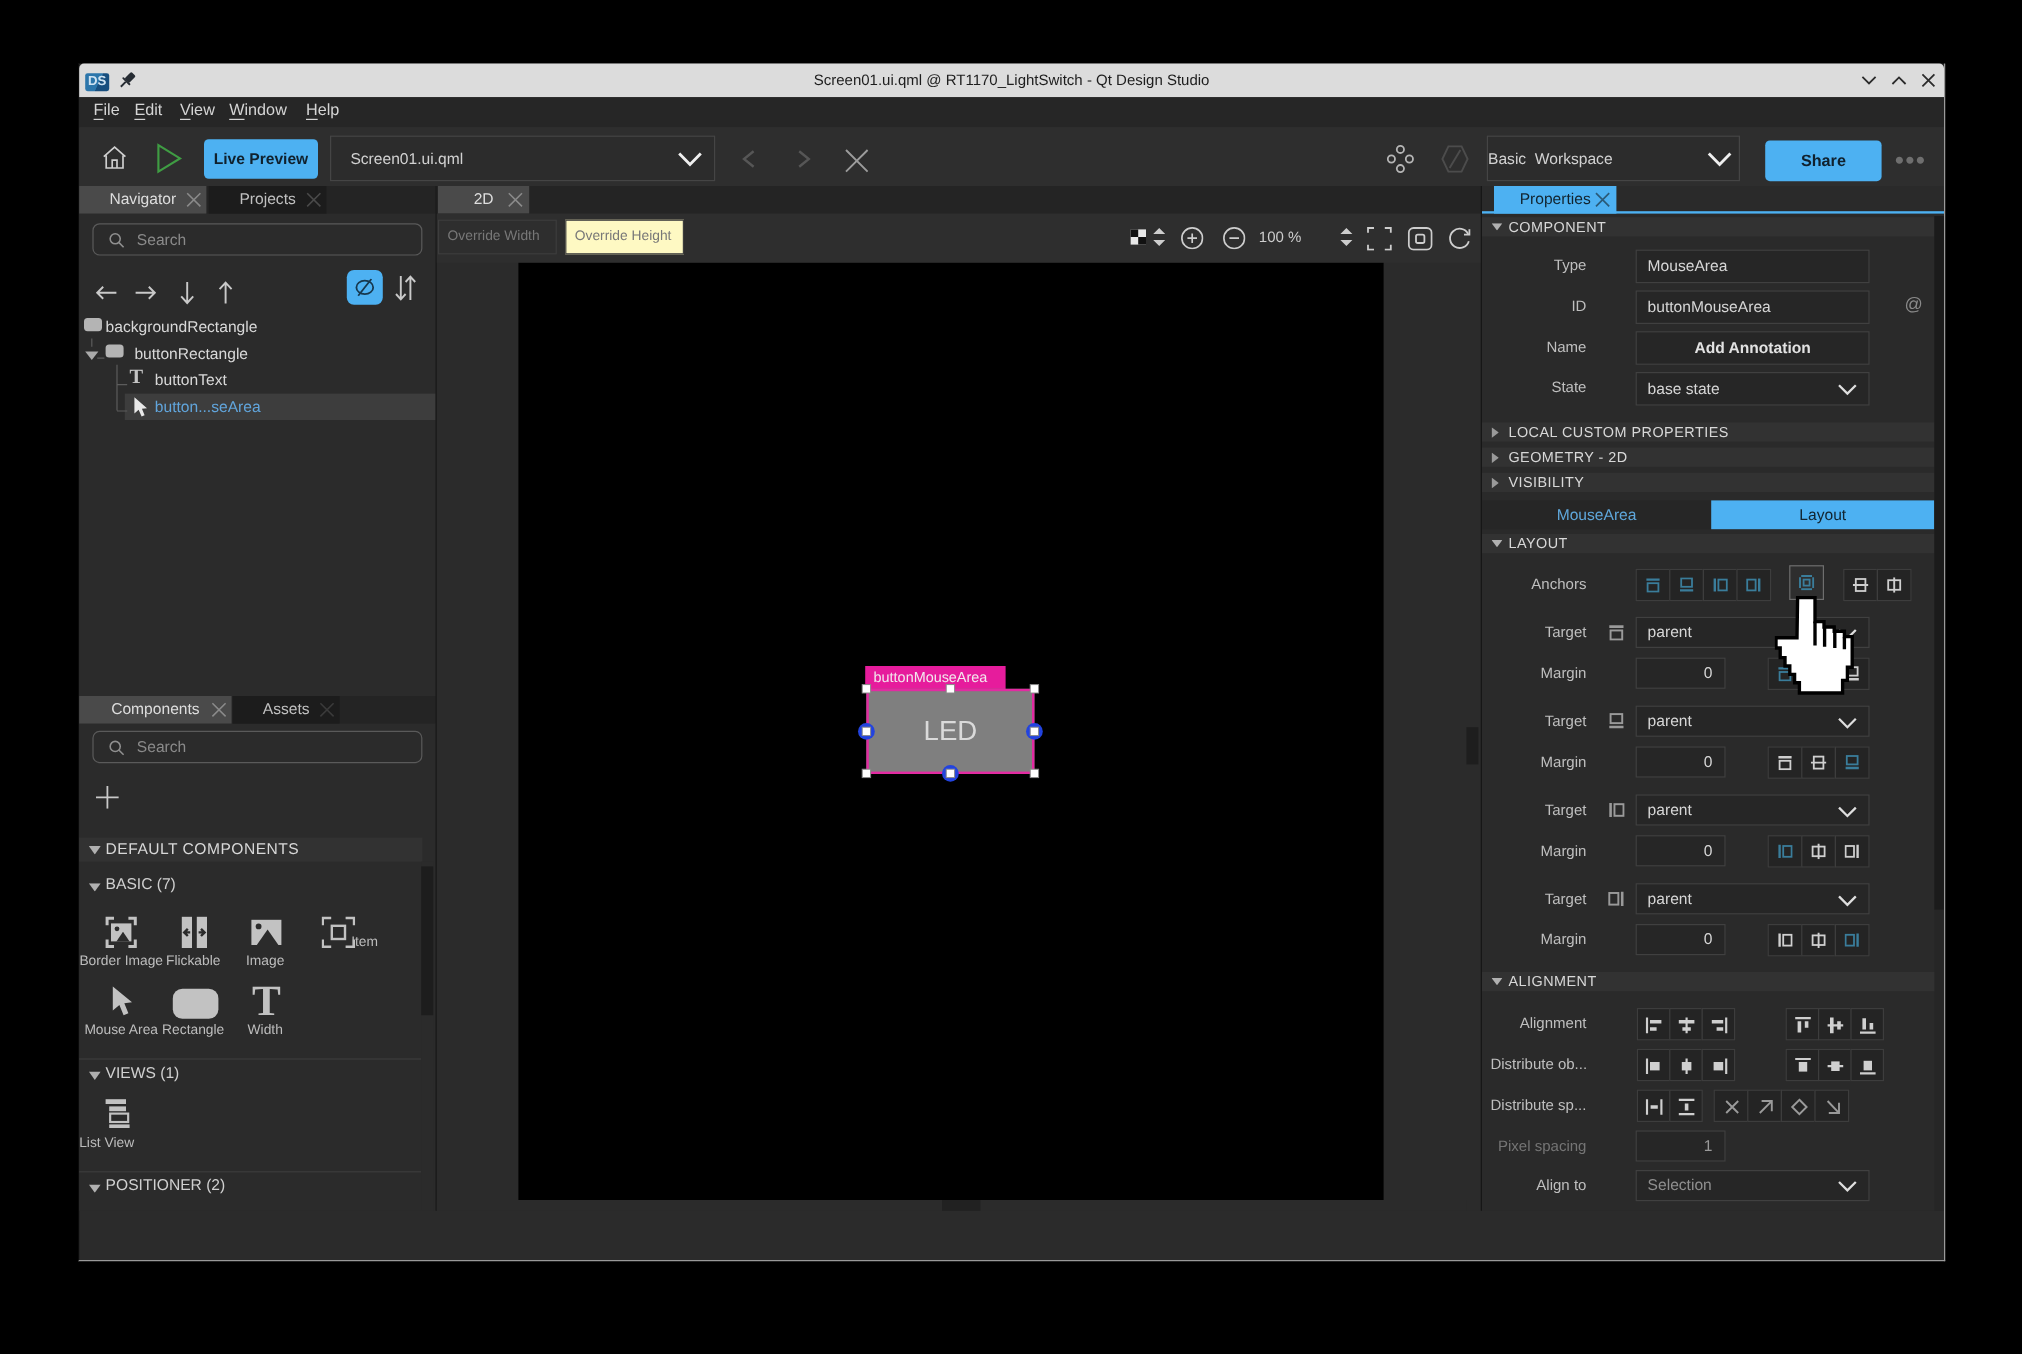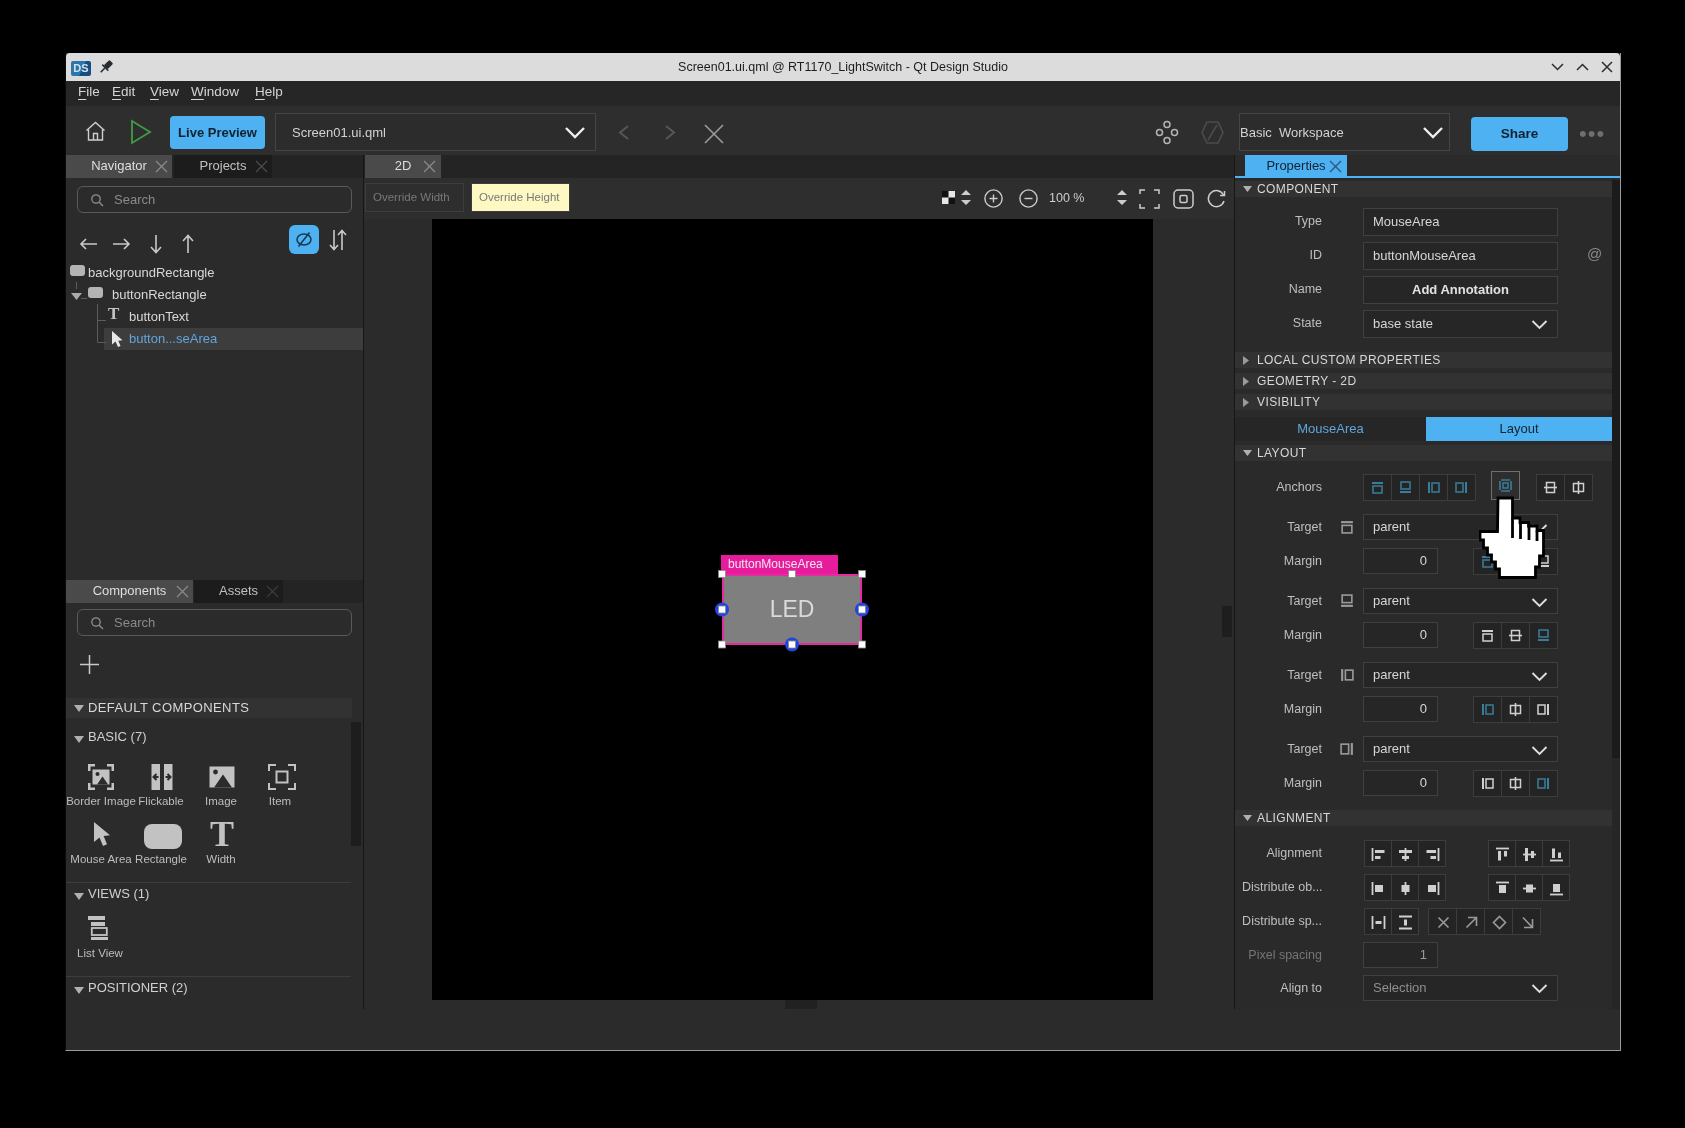--- a/index.html
+++ b/index.html
@@ -249,21 +249,21 @@
     </svg>
     <svg class="abs" style="left:202px;top:608px" width="28" height="28" viewBox="0 0 28 28">
       <g fill="none" stroke="#c2c2c2" stroke-width="2">
         <path d="M1 8 V2 H8 M20 2 H27 V8 M27 20 V26 H20 M8 26 H1 V20"></path>
         <rect x="8.5" y="8.5" width="11" height="11"></rect>
       </g>
     </svg>
     <div class="abs" style="left:0px;top:640px;width:70px;text-align:center;font-size:11.5px;color:#bdbdbd">Border Image</div>
     <div class="abs" style="left:60px;top:640px;width:70px;text-align:center;font-size:11.5px;color:#bdbdbd">Flickable</div>
     <div class="abs" style="left:120px;top:640px;width:70px;text-align:center;font-size:11.5px;color:#bdbdbd">Image</div>
-    <div class="abs" style="left:179px;top:640px;width:70px;text-align:center;font-size:11.5px;color:#bdbdbd">Item</div>
+    <div class="abs" style="left:179px;top:624px;width:70px;text-align:right;font-size:11.5px;color:#bdbdbd">Item</div>
 
     <svg class="abs" style="left:24px;top:666px" width="24" height="28" viewBox="0 0 24 28">
       <path d="M4 1 L4 21 L9.5 16.5 L13 25 L17 23.3 L13.6 15 L20 14.2 Z" fill="#c2c2c2"></path>
     </svg>
     <div class="abs" style="left:78px;top:669px;width:38px;height:25px;background:#c2c2c2;border-radius:8px"></div>
     <div class="abs" style="left:140px;top:662px;width:32px;text-align:center;font-family:'Liberation Serif';font-size:36px;font-weight:bold;color:#c2c2c2;line-height:34px">T</div>
     <div class="abs" style="left:0px;top:698px;width:70px;text-align:center;font-size:11.5px;color:#bdbdbd">Mouse Area</div>
     <div class="abs" style="left:60px;top:698px;width:70px;text-align:center;font-size:11.5px;color:#bdbdbd">Rectangle</div>
     <div class="abs" style="left:120px;top:698px;width:70px;text-align:center;font-size:11.5px;color:#bdbdbd">Width</div>
     <div class="abs" style="left:0;top:727px;width:285px;height:1px;background:#3c3c3c"></div>
@@ -274,21 +274,21 @@
     </div>
     <div class="abs" style="left:22px;top:731px;font-size:13px;color:#d0d0d0">VIEWS (1)</div>
     <svg class="abs" style="left:20px;top:760px" width="28" height="28" viewBox="0 0 28 28">
       <g fill="#c2c2c2">
           <rect x="2" y="1" width="17" height="4"></rect>
           <rect x="5" y="7" width="14" height="4"></rect>
       <rect x="5" y="22" width="17" height="3"></rect>
         </g>
       <rect x="5.8" y="13" width="15" height="7" fill="none" stroke="#c2c2c2" stroke-width="1.8"></rect>
     </svg>
-    <div class="abs" style="left:0px;top:792px;width:68px;text-align:center;font-size:11.5px;color:#bdbdbd">List View</div>
+    <div class="abs" style="left:0px;top:792px;width:68px;text-align:left;font-size:11.5px;color:#bdbdbd">List View</div>
     <div class="abs" style="left:0;top:821px;width:285px;height:1px;background:#3c3c3c"></div>
     <div class="abs" style="left:8px;top:832px;line-height:0">
       <svg width="10" height="7" viewBox="0 0 10 7">
           <path d="M0 0 H10 L5 7 Z" fill="#b0b0b0"></path>
         </svg>
     </div>
     <div class="abs" style="left:22px;top:825px;font-size:13px;color:#d0d0d0">POSITIONER (2)</div>
 
     <div class="abs" style="left:285px;top:563px;width:10px;height:291px;background:#2b2b2b"></div>
     <div class="abs" style="left:285px;top:567px;width:10px;height:124px;background:#1d1d1d"></div>

